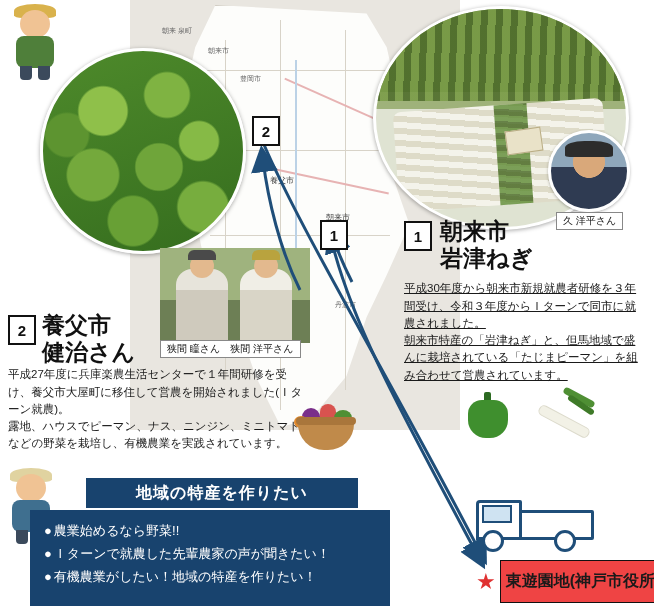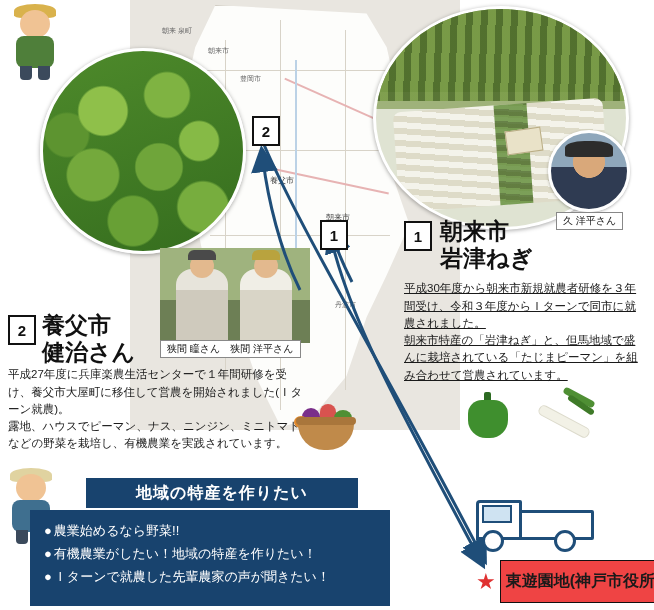--- a/index.html
+++ b/index.html
@@ -335,21 +335,21 @@
   <div class="head"></div>
   <div class="body"></div>
   <div class="leg l1"></div>
   <div class="leg l2"></div>
 </div>
 
 <div class="ribbon">地域の特産を作りたい</div>
 <div class="bluebox">
   <ul>
     <li><span class="dot">●</span><span>農業始めるなら野菜!!</span></li>
+    <li><span class="dot">●</span><span>Ｉターンで就農した先輩農家の声が聞きたい！</span></li>
     <li><span class="dot">●</span><span>有機農業がしたい！地域の特産を作りたい！</span></li>
-    <li><span class="dot">●</span><span>Ｉターンで就農した先輩農家の声が聞きたい！</span></li>
   </ul>
 </div>
 
 <div class="goal">
   <span class="star">★</span>
   <span class="goal-label">東遊園地(神戸市役所南)</span>
 </div>
 
 </body></html>

